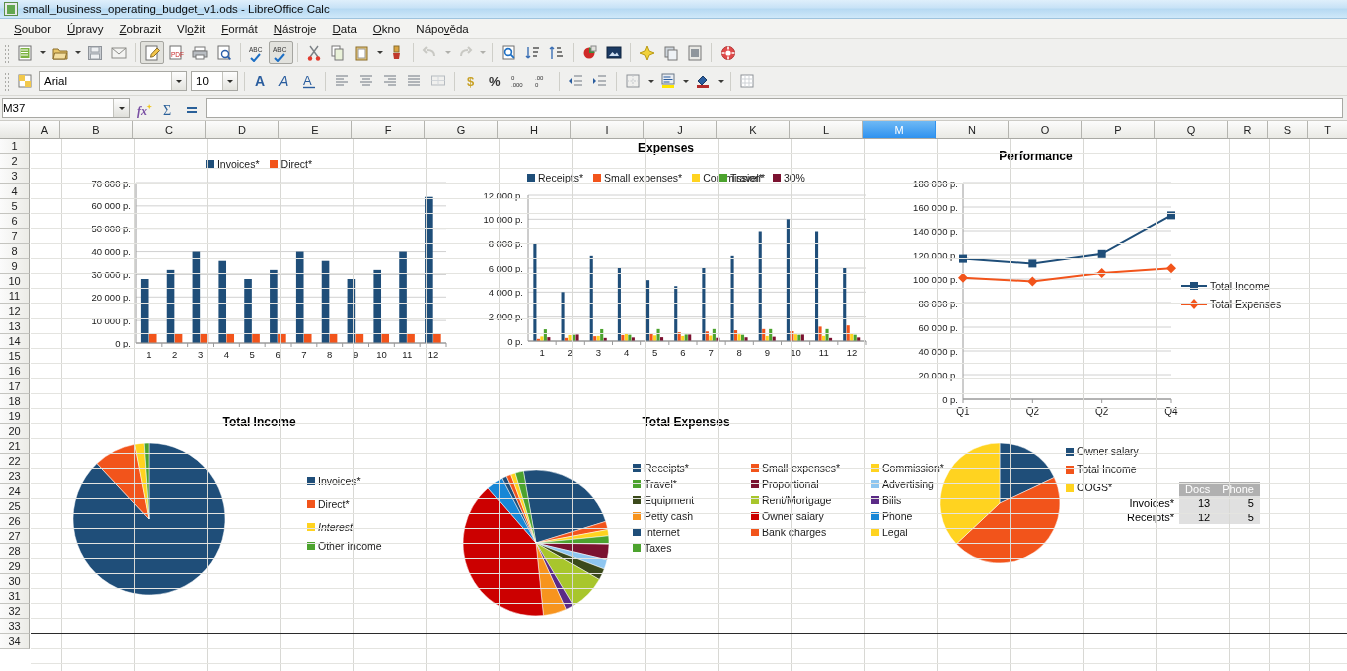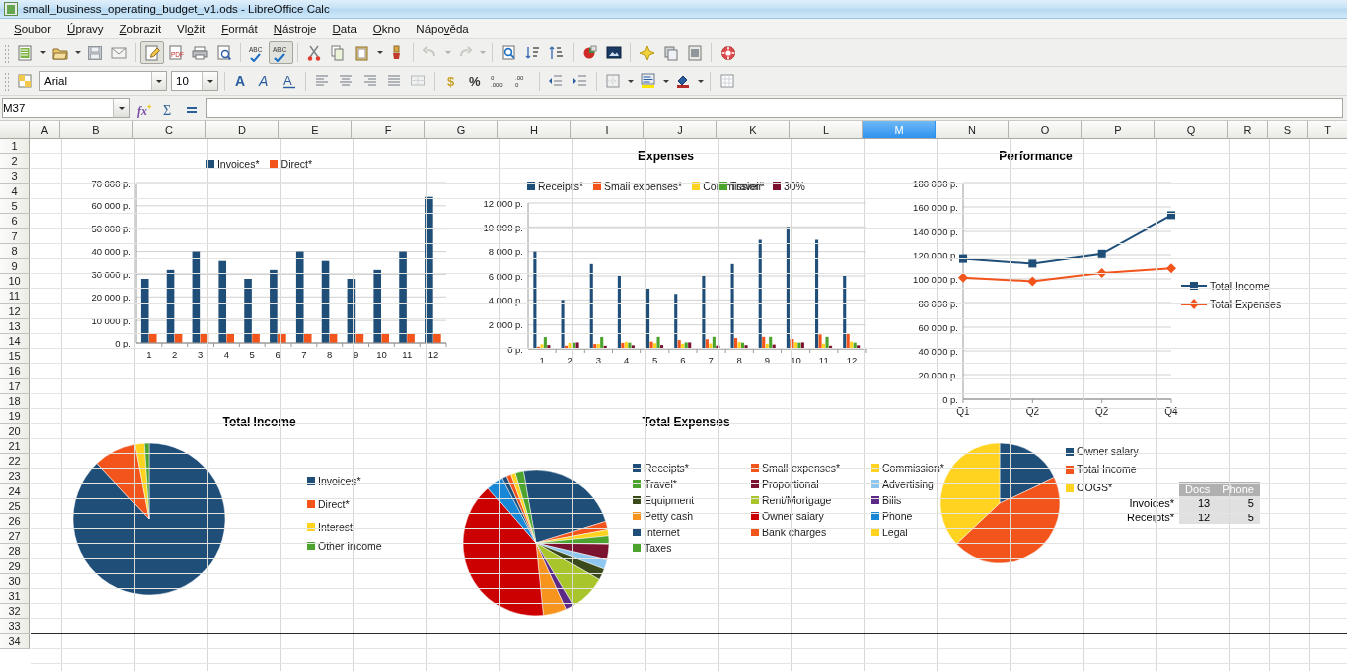--- a/index.html
+++ b/index.html
@@ -83,21 +83,21 @@
   .combobox .val { padding: 0 4px; flex: 1; white-space: nowrap; overflow: hidden; }
   .combobox .arrow {
     width: 15px; height: 18px; border-left: 1px solid #c3c3bd;
     background: linear-gradient(to bottom,#fdfdfd,#e3e3de);
     display: flex; align-items: center; justify-content: center; flex: none;
   }
   .combobox .arrow::after {
     content: ""; border-left: 3.2px solid transparent; border-right: 3.2px solid transparent;
     border-top: 3.6px solid #2e2e2b;
   }
-  .fontname { width: 128px; }
+  .fontname { width: 148px; }
   .fontsize { width: 47px; }
 
   
   .formulabar {
     height: 25px; background: #f0f0ee;
     border-bottom: 1px solid #cccbc6;
     display: flex; align-items: center; padding: 0 2px;
   }
   .namebox {
     width: 128px; height: 20px; background: #fff; border: 1px solid #a8a8a3;
@@ -674,21 +674,21 @@
           <rect x="343.25" y="158.17142857142858" width="7.6083333333333325" height="9.82857142857143" fill="#f2541b"></rect>
           <line x1="382" y1="168" x2="382" y2="172" stroke="#9a9a9a"></line>
           <text x="369.0833333333333" y="183" text-anchor="middle" font-size="9.5" fill="#1a1a1a" font-family="Liberation Sans, sans-serif">12</text>
           <rect x="361.075" y="21.714285714285722" width="7.6083333333333325" height="146.28571428571428" fill="#1f4e79"></rect>
           <rect x="369.0833333333333" y="158.17142857142858" width="7.6083333333333325" height="9.82857142857143" fill="#f2541b"></rect>
           <line x1="72" y1="168" x2="382" y2="168" stroke="#9a9a9a"></line>
         </svg>
     </div>
 
     <div class="chart" style="left:425px; top:2px; width:420px; height:250px;">
-      <div class="chart-title" style="margin-top:8px;">Expenses</div>
+      <div class="chart-title" style="margin-top:0;">Expenses</div>
       <div class="legend-row" style="margin-top:16px; padding:0 44px;">
         <span class="legend-item">
           <span class="swatch" style="background:#1f4e79"></span>
           <span>Receipts*</span>
         </span>
         <span class="legend-item">
           <span class="swatch" style="background:#f2541b"></span>
           <span>Small expenses*</span>
         </span>
         <span class="legend-item">
@@ -880,21 +880,21 @@
         </svg>
       <div class="legend-right" style="position:absolute; left:243px; top:63px;">
         <div class="legend-item" style="margin-bottom:9px;">
           <span class="swatch" style="background:#1f4e79"></span>
           <span>Invoices*</span>
         </div>
         <div class="legend-item" style="margin-bottom:9px;">
           <span class="swatch" style="background:#f2541b"></span>
           <span>Direct*</span>
         </div>
-        <div class="legend-item" style="margin-bottom:5px;">
+        <div class="legend-item" style="margin-bottom:5px;font-style:italic;">
           <span class="swatch" style="background:#ffd320"></span>
           <span>Interest</span>
         </div>
         <div class="legend-item">
           <span class="swatch" style="background:#4ca32e"></span>
           <span>Other Income</span>
         </div>
       </div>
     </div>
 

